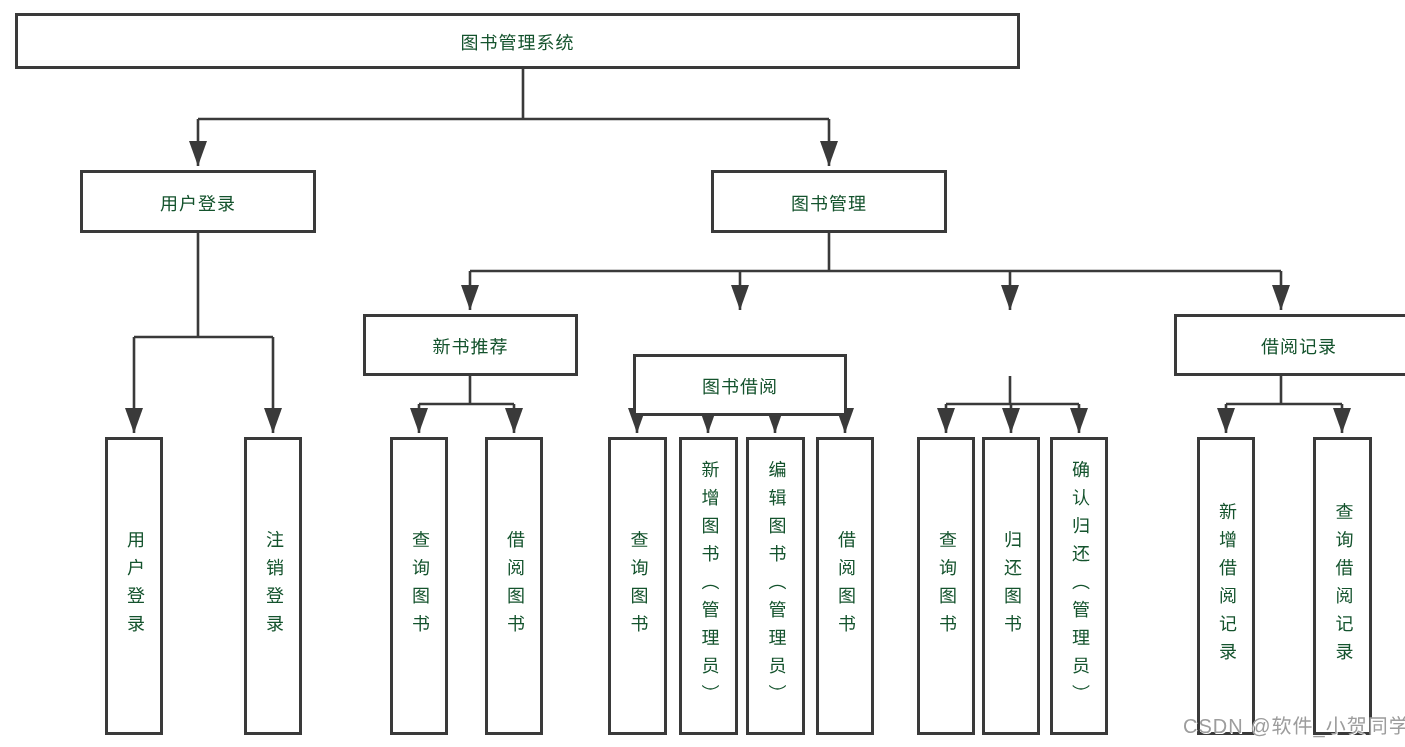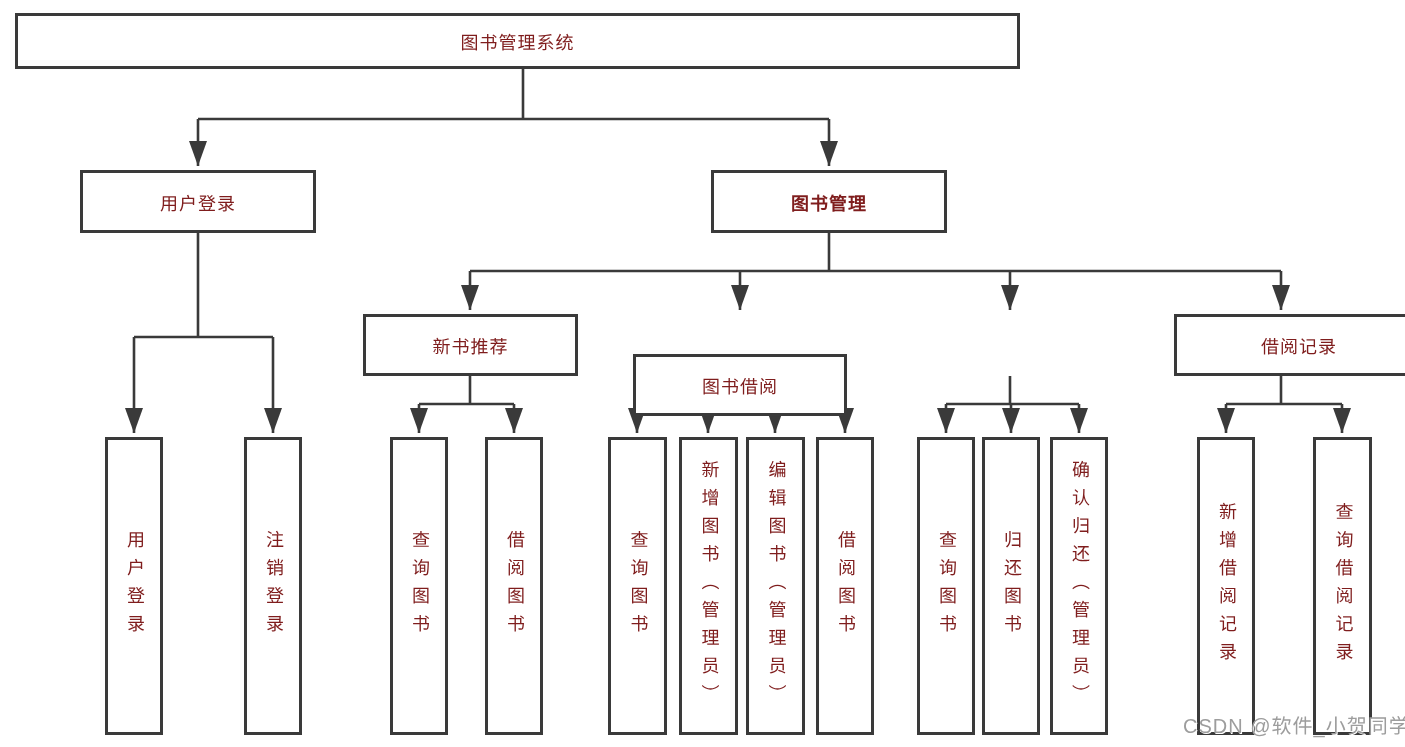--- a/index.html
+++ b/index.html
@@ -21,21 +21,21 @@
     width: 1405px; height: 747px;
   }
   .node {
     position: absolute;
     box-sizing: border-box;
     border: 3px solid #3a3a3a;
     background: #ffffff;
     display: flex;
     align-items: center;
     justify-content: center;
-    color: #7f1d1d;
+    color: #14532d;
     font-size: 18px;
     letter-spacing: 1px;
     text-align: center;
   }
   .vnode {
     writing-mode: vertical-rl;
     text-orientation: upright;
     letter-spacing: 10px;
     line-height: 1;
     font-size: 18px;
@@ -95,21 +95,21 @@
 
       <path d="M1281 376 V404 M1226 404 H1342"></path>
       <line x1="1226" y1="404" x2="1226" y2="433" marker-end="url(#arw)"></line>
       <line x1="1342" y1="404" x2="1342" y2="433" marker-end="url(#arw)"></line>
     </g>
   </svg>
 
   <div class="node" style="left:15px; top:13px; width:1005px; height:56px;">图书管理系统</div>
 
   <div class="node" style="left:80px; top:170px; width:236px; height:63px;">用户登录</div>
-  <div class="node" style="left:711px; top:170px; width:236px; height:63px;font-weight:bold;">图书管理</div>
+  <div class="node" style="left:711px; top:170px; width:236px; height:63px;">图书管理</div>
 
   <div class="node" style="left:363px; top:314px; width:215px; height:62px;">新书推荐</div>
   <div class="node" style="left:633px; top:314px; width:214px; height:62px;margin-top:40px;">图书借阅</div>
   <div class="node" style="left:1174px; top:314px; width:250px; height:62px;">借阅记录</div>
 
   <div class="node vnode" style="left:105px; top:437px; width:58px; height:298px;">用户登录</div>
   <div class="node vnode" style="left:244px; top:437px; width:58px; height:298px;">注销登录</div>
 
   <div class="node vnode" style="left:390px; top:437px; width:58px; height:298px;">查询图书</div>
   <div class="node vnode" style="left:485px; top:437px; width:58px; height:298px;">借阅图书</div>

